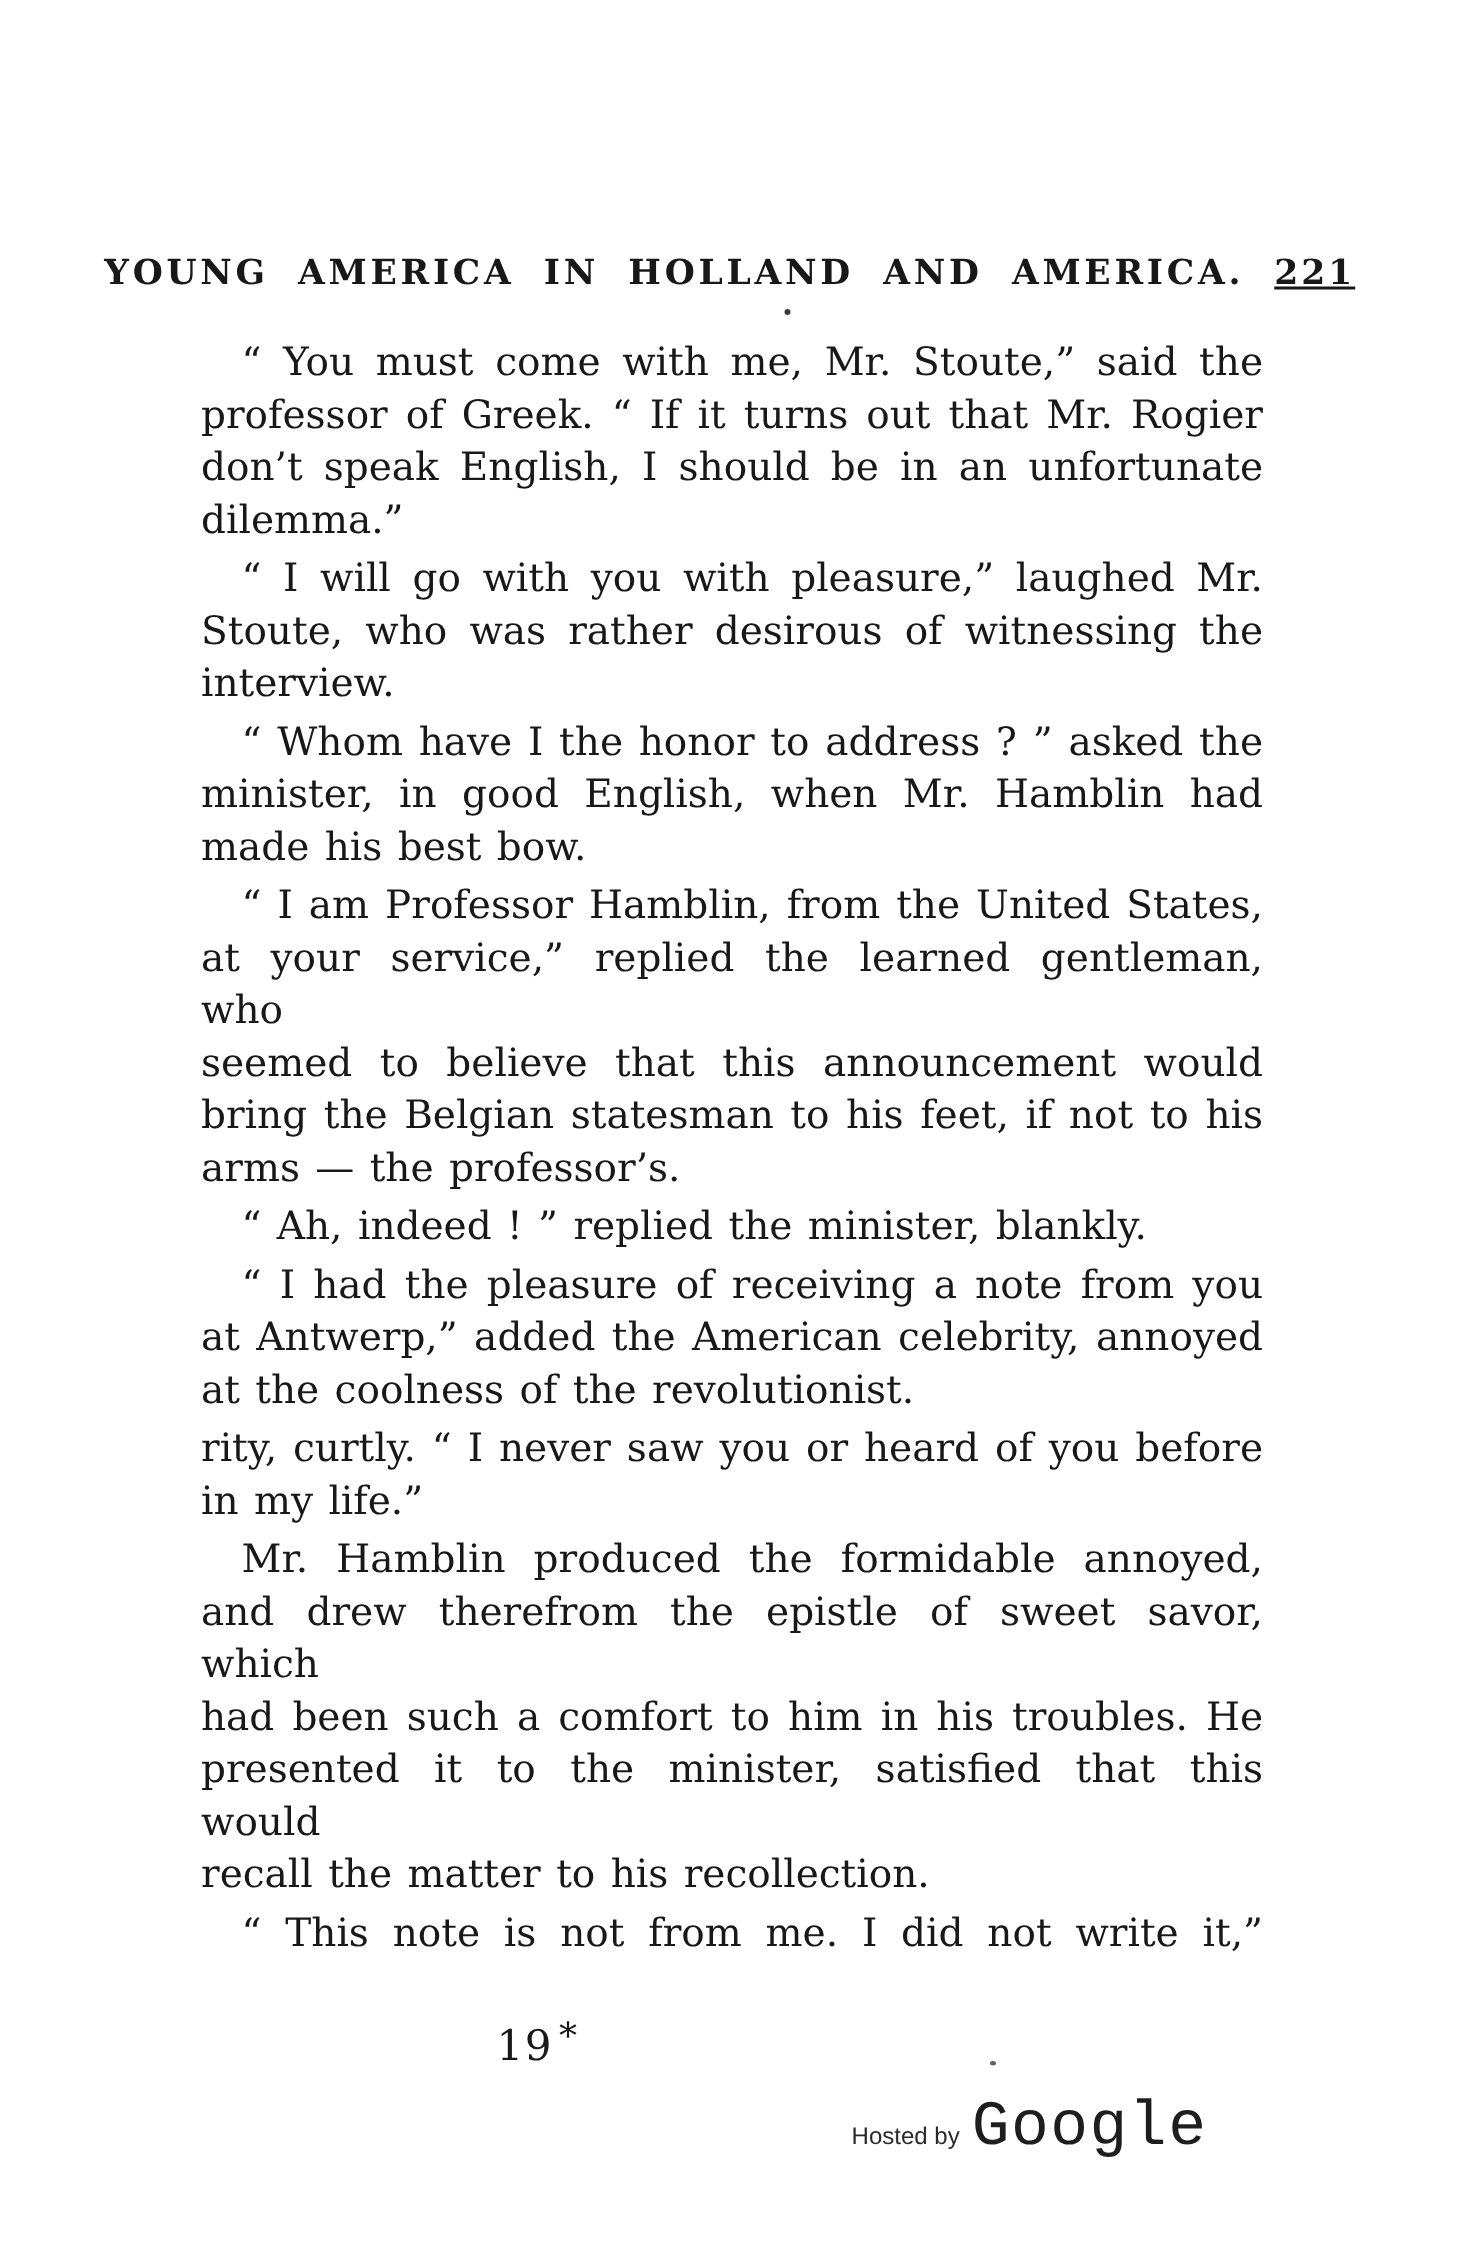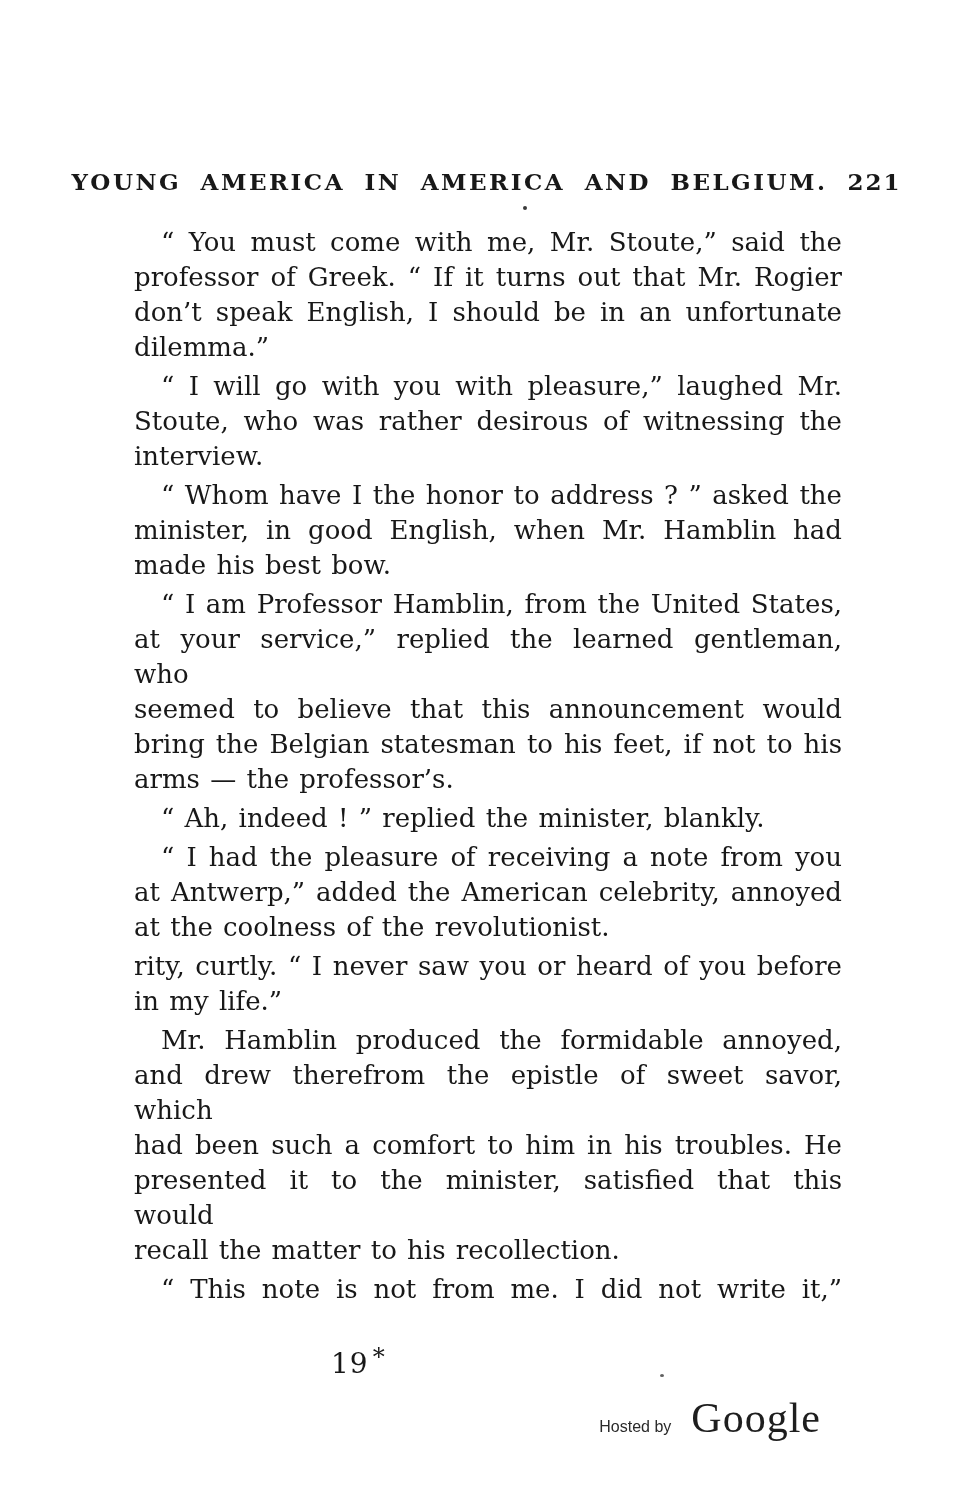--- a/index.html
+++ b/index.html
@@ -28,20 +28,21 @@
     gap: 20px;
     font-size: 23px;
     font-weight: 700;
     letter-spacing: 2.5px;
     word-spacing: 9px;
     white-space: nowrap;
   }
   .running-head .pagenum {
     letter-spacing: 2px;
     word-spacing: 0;
+    text-decoration: underline;
   }
   
   .body-text {
     position: absolute;
     top: 221px;
     left: 130px;
     width: 716px;
     font-size: 26px;
     line-height: 35px;
     word-spacing: 2px;
@@ -65,52 +66,52 @@
   }
   .signature .star {
     font-size: 24px;
     vertical-align: 8px;
     margin-left: 4px;
   }
   
   .watermark {
     position: absolute;
     top: 1394px;
-    right: 152px;
+    right: 168px;
     display: flex;
     align-items: baseline;
-    gap: 20px;
+    gap: 8px;
     color: #1e1e1e;
   }
   .watermark .prefix {
     font-family: "Liberation Sans", sans-serif;
     font-size: 16px;
     color: #2a2a2a;
   }
   .watermark .brand {
-    font-family: Liberation Serif, serif;
+    font-family: Liberation Mono, monospace;
     font-size: 42px;
     letter-spacing: 1px;
   }
   
   .speck {
     position: absolute;
     background: #3a3a3a;
     border-radius: 50%;
   }
   .speck.s1 { left: 523px; top: 206px; width: 4px; height: 4px; }
   .speck.s2 { left: 660px; top: 1374px; width: 4px; height: 3px; opacity: .8; }
 </style>
 </head>
 <body>
 
 <div class="page">
 
   <div class="running-head">
-    <span>YOUNG AMERICA IN AMERICA AND BELGIUM.</span>
+    <span>YOUNG AMERICA IN HOLLAND AND AMERICA.</span>
     <span class="pagenum">221</span>
   </div>
 
   <div class="speck s1"></div>
 
   <div class="body-text">
       <div class="para">
         <div class="line first">“ You must come with me, Mr. Stoute,” said the</div>
         <div class="line">professor of Greek.  “ If it turns out that Mr. Rogier</div>
         <div class="line">don’t speak English, I should be in an unfortunate</div>

